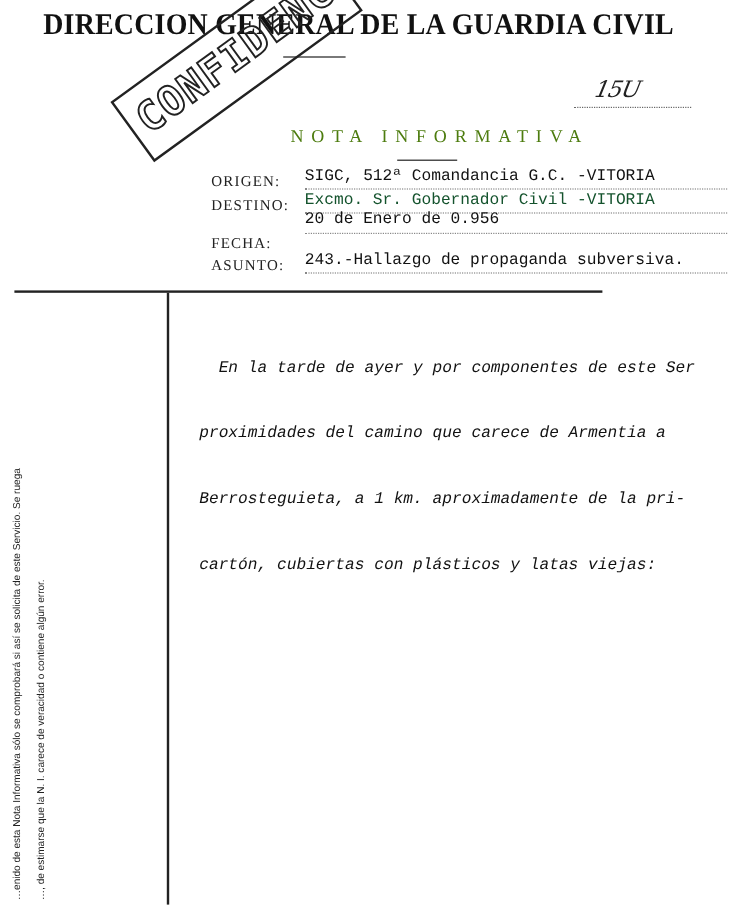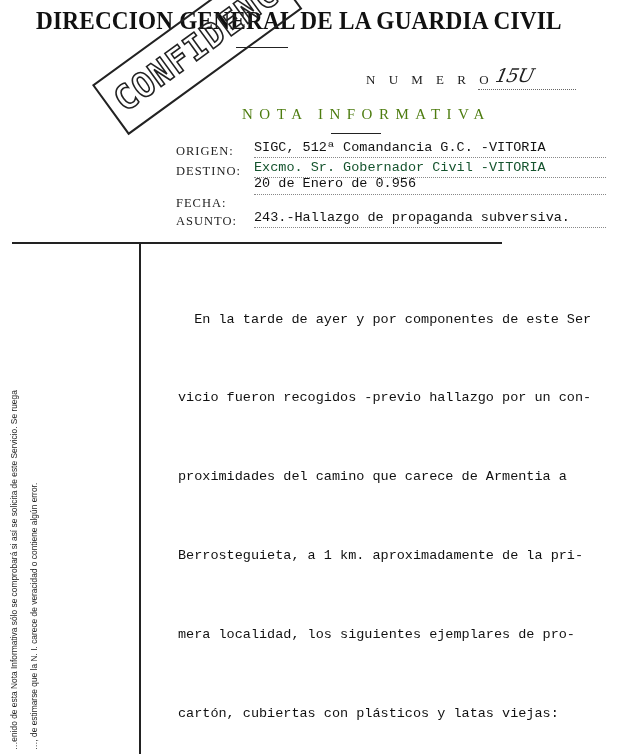--- a/index.html
+++ b/index.html
@@ -72,36 +72,35 @@
       position:absolute; left:4px; top:750px; width:520px;
       transform:rotate(-90deg); transform-origin:left top;
       font-family:"Liberation Sans", sans-serif; font-size:8.4px; line-height:20px;
       color:#222; white-space:nowrap;
     }
 
     .body-text {
       position:absolute; left:166px; top:262px; width:460px;
       font-size:13.5px; line-height:18.3px; color:#111; white-space:pre;
     }
-    .para { margin:12px; white-space:pre; }
+    .para { margin:0; white-space:pre;font-style:italic; }
   </style>
 </head>
 <body>
 
 <div class="page">
 
   <div class="agency">DIRECCION GENERAL DE LA GUARDIA CIVIL</div>
 
   <div class="stamp">
     <span class="stamp-text">CONFIDENCIAL</span>
   </div>
   <div class="stamp-tail"></div>
 
   <div class="numero-row">
-    <span class="numero-label">N U M E R O</span>
     <span class="numero-line"></span>
     <span class="numero-value">15U</span>
   </div>
 
   <div class="doc-title">NOTA INFORMATIVA</div>
   <div class="doc-title-rule"></div>
 
   <div class="meta">
     <div class="meta-row">
       <span class="meta-label">ORIGEN:</span>
@@ -130,24 +129,22 @@
   <div class="hrule"></div>
   <div class="vrule"></div>
 
   <div class="margin-note">
     <div>…enido de esta Nota Informativa sólo se comprobará si así se solicita de este Servicio. Se ruega</div>
     <div>…, de estimarse que la N. I. carece de veracidad o contiene algún error.</div>
   </div>
 
   <div class="body-text">
     <p class="para">  En la tarde de ayer y por componentes de este Ser</p>
-    <p class="para">vicio fueron recogidos -previo hallazgo por un con-</p>
     <p class="para">proximidades del camino que carece de Armentia a</p>
     <p class="para">Berrosteguieta, a 1 km. aproximadamente de la pri-</p>
-    <p class="para">mera localidad, los siguientes ejemplares de pro-</p>
     <p class="para">cartón, cubiertas con plásticos y latas viejas:</p>
 
     
     
     
     
 
     
     
     

